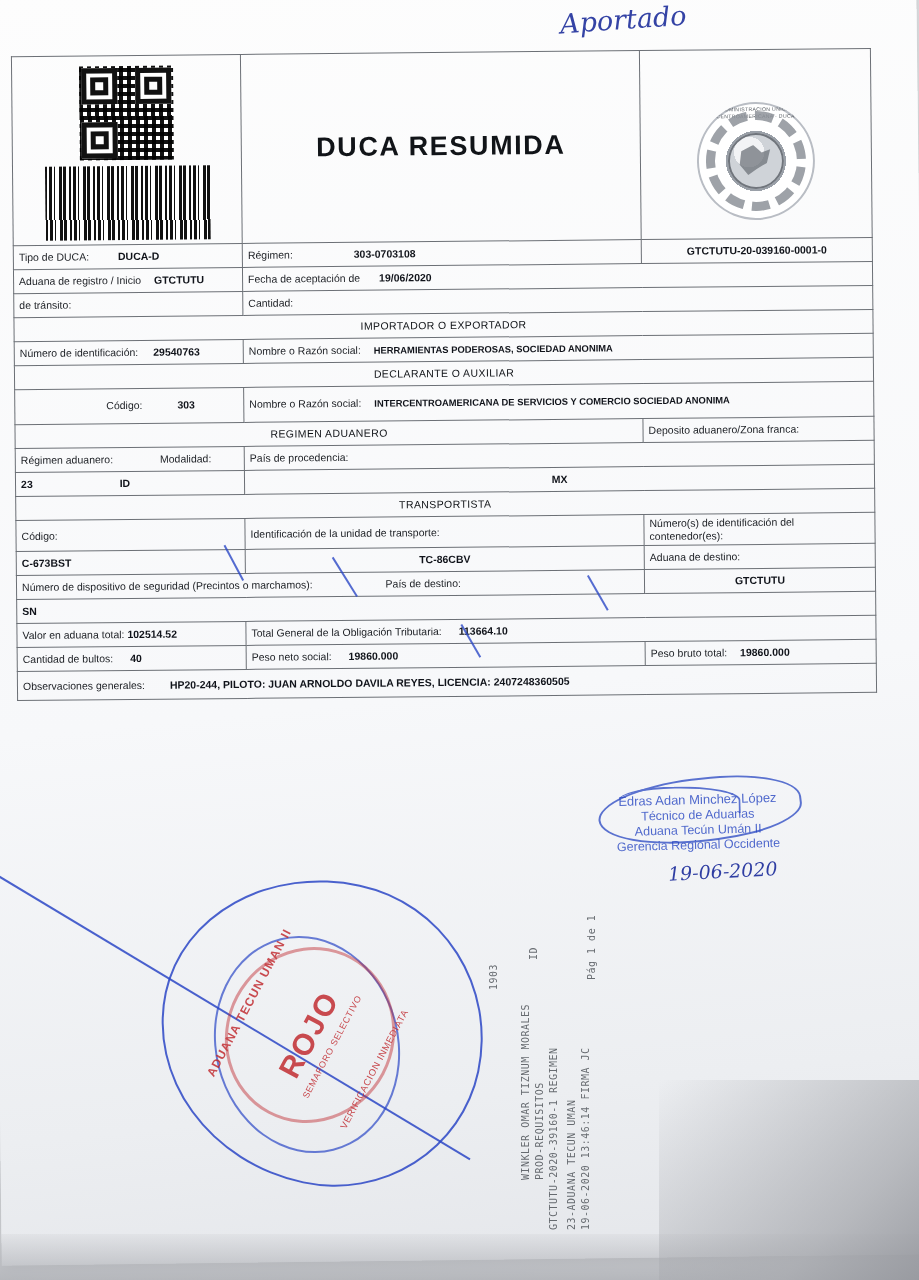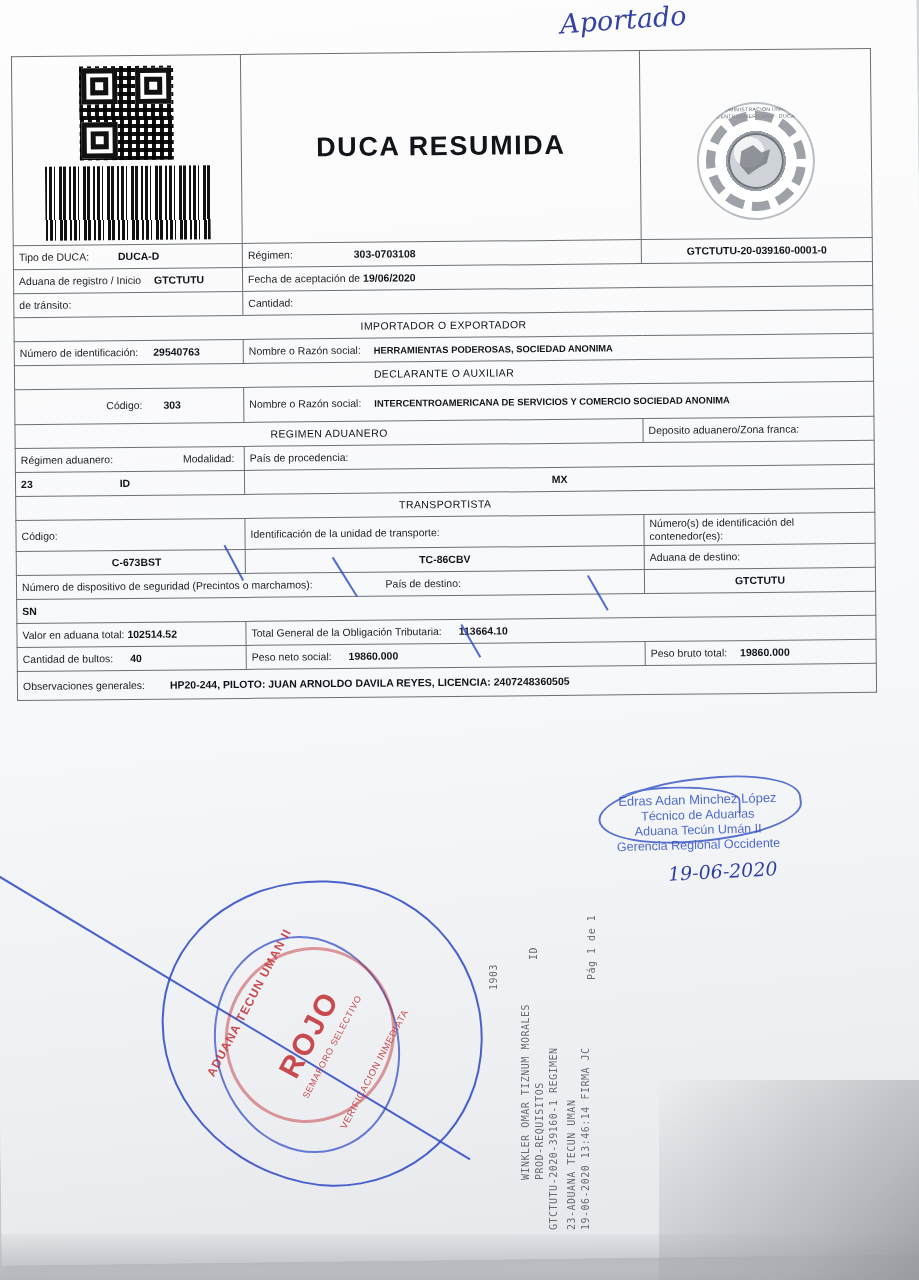--- a/index.html
+++ b/index.html
@@ -339,21 +339,21 @@
         </td>
         <td class="center val">GTCTUTU-20-039160-0001-0</td>
       </tr>
       <tr>
         <td>
           <span class="lbl">Aduana de registro  / Inicio</span>
           <span class="val" style="margin-left:10px">GTCTUTU</span>
         </td>
         <td colspan="2">
           <span class="lbl">Fecha de aceptación de</span>
-          <span class="val" style="margin-left:0">19/06/2020</span>
+          <span class="val" style="margin-left:16px">19/06/2020</span>
         </td>
       </tr>
       <tr>
         <td>
           <span class="lbl">de tránsito:</span>
         </td>
         <td colspan="2">
           <span class="lbl">Cantidad:</span>
           <span class="val" style="margin-left:10px"></span>
         </td>
@@ -372,39 +372,39 @@
           <span class="val small" style="margin-left:10px">HERRAMIENTAS PODEROSAS, SOCIEDAD ANONIMA</span>
         </td>
       </tr>
 
       <tr>
         <td colspan="3" class="hdr-band">DECLARANTE O AUXILIAR</td>
       </tr>
       <tr>
         <td style="height:30px">
           <span class="lbl" style="margin-left:86px">Código:</span>
-          <span class="val" style="margin-left:18px">303</span>
+          <span class="val" style="margin-left:32px">303</span>
         </td>
         <td colspan="2" style="height:30px">
           <span class="lbl">Nombre o Razón social:</span>
           <span class="val small" style="margin-left:10px">INTERCENTROAMERICANA DE SERVICIOS Y COMERCIO SOCIEDAD ANONIMA</span>
         </td>
       </tr>
 
       <tr>
         <td colspan="2" class="hdr-band">REGIMEN ADUANERO</td>
         <td>
           <span class="lbl">Deposito aduanero/Zona franca:</span>
           <span class="val"></span>
         </td>
       </tr>
       <tr>
         <td>
           <span class="lbl">Régimen aduanero:</span>
-          <span class="lbl" style="margin-left:67px">Modalidad:</span>
+          <span class="lbl" style="margin-left:44px">Modalidad:</span>
         </td>
         <td colspan="2">
           <span class="lbl">País de procedencia:</span>
         </td>
       </tr>
       <tr>
         <td>
           <span class="val">23</span>
           <span class="val" style="margin-left:84px">ID</span>
         </td>
@@ -423,21 +423,21 @@
         </td>
         <td>
           <span class="lbl">Identificación de la unidad de transporte:</span>
         </td>
         <td>
           <span class="lbl">Número(s) de identificación del contenedor(es):</span>
         </td>
       </tr>
       <tr>
         <td>
-          <span class="val" style="margin-left:90px">C-673BST</span>
+          <span class="val" style="">C-673BST</span>
         </td>
         <td class="center">
           <span class="val">TC-86CBV</span>
         </td>
         <td>
           <span class="lbl">Aduana de destino:</span>
         </td>
       </tr>
       <tr>
         <td colspan="2">

